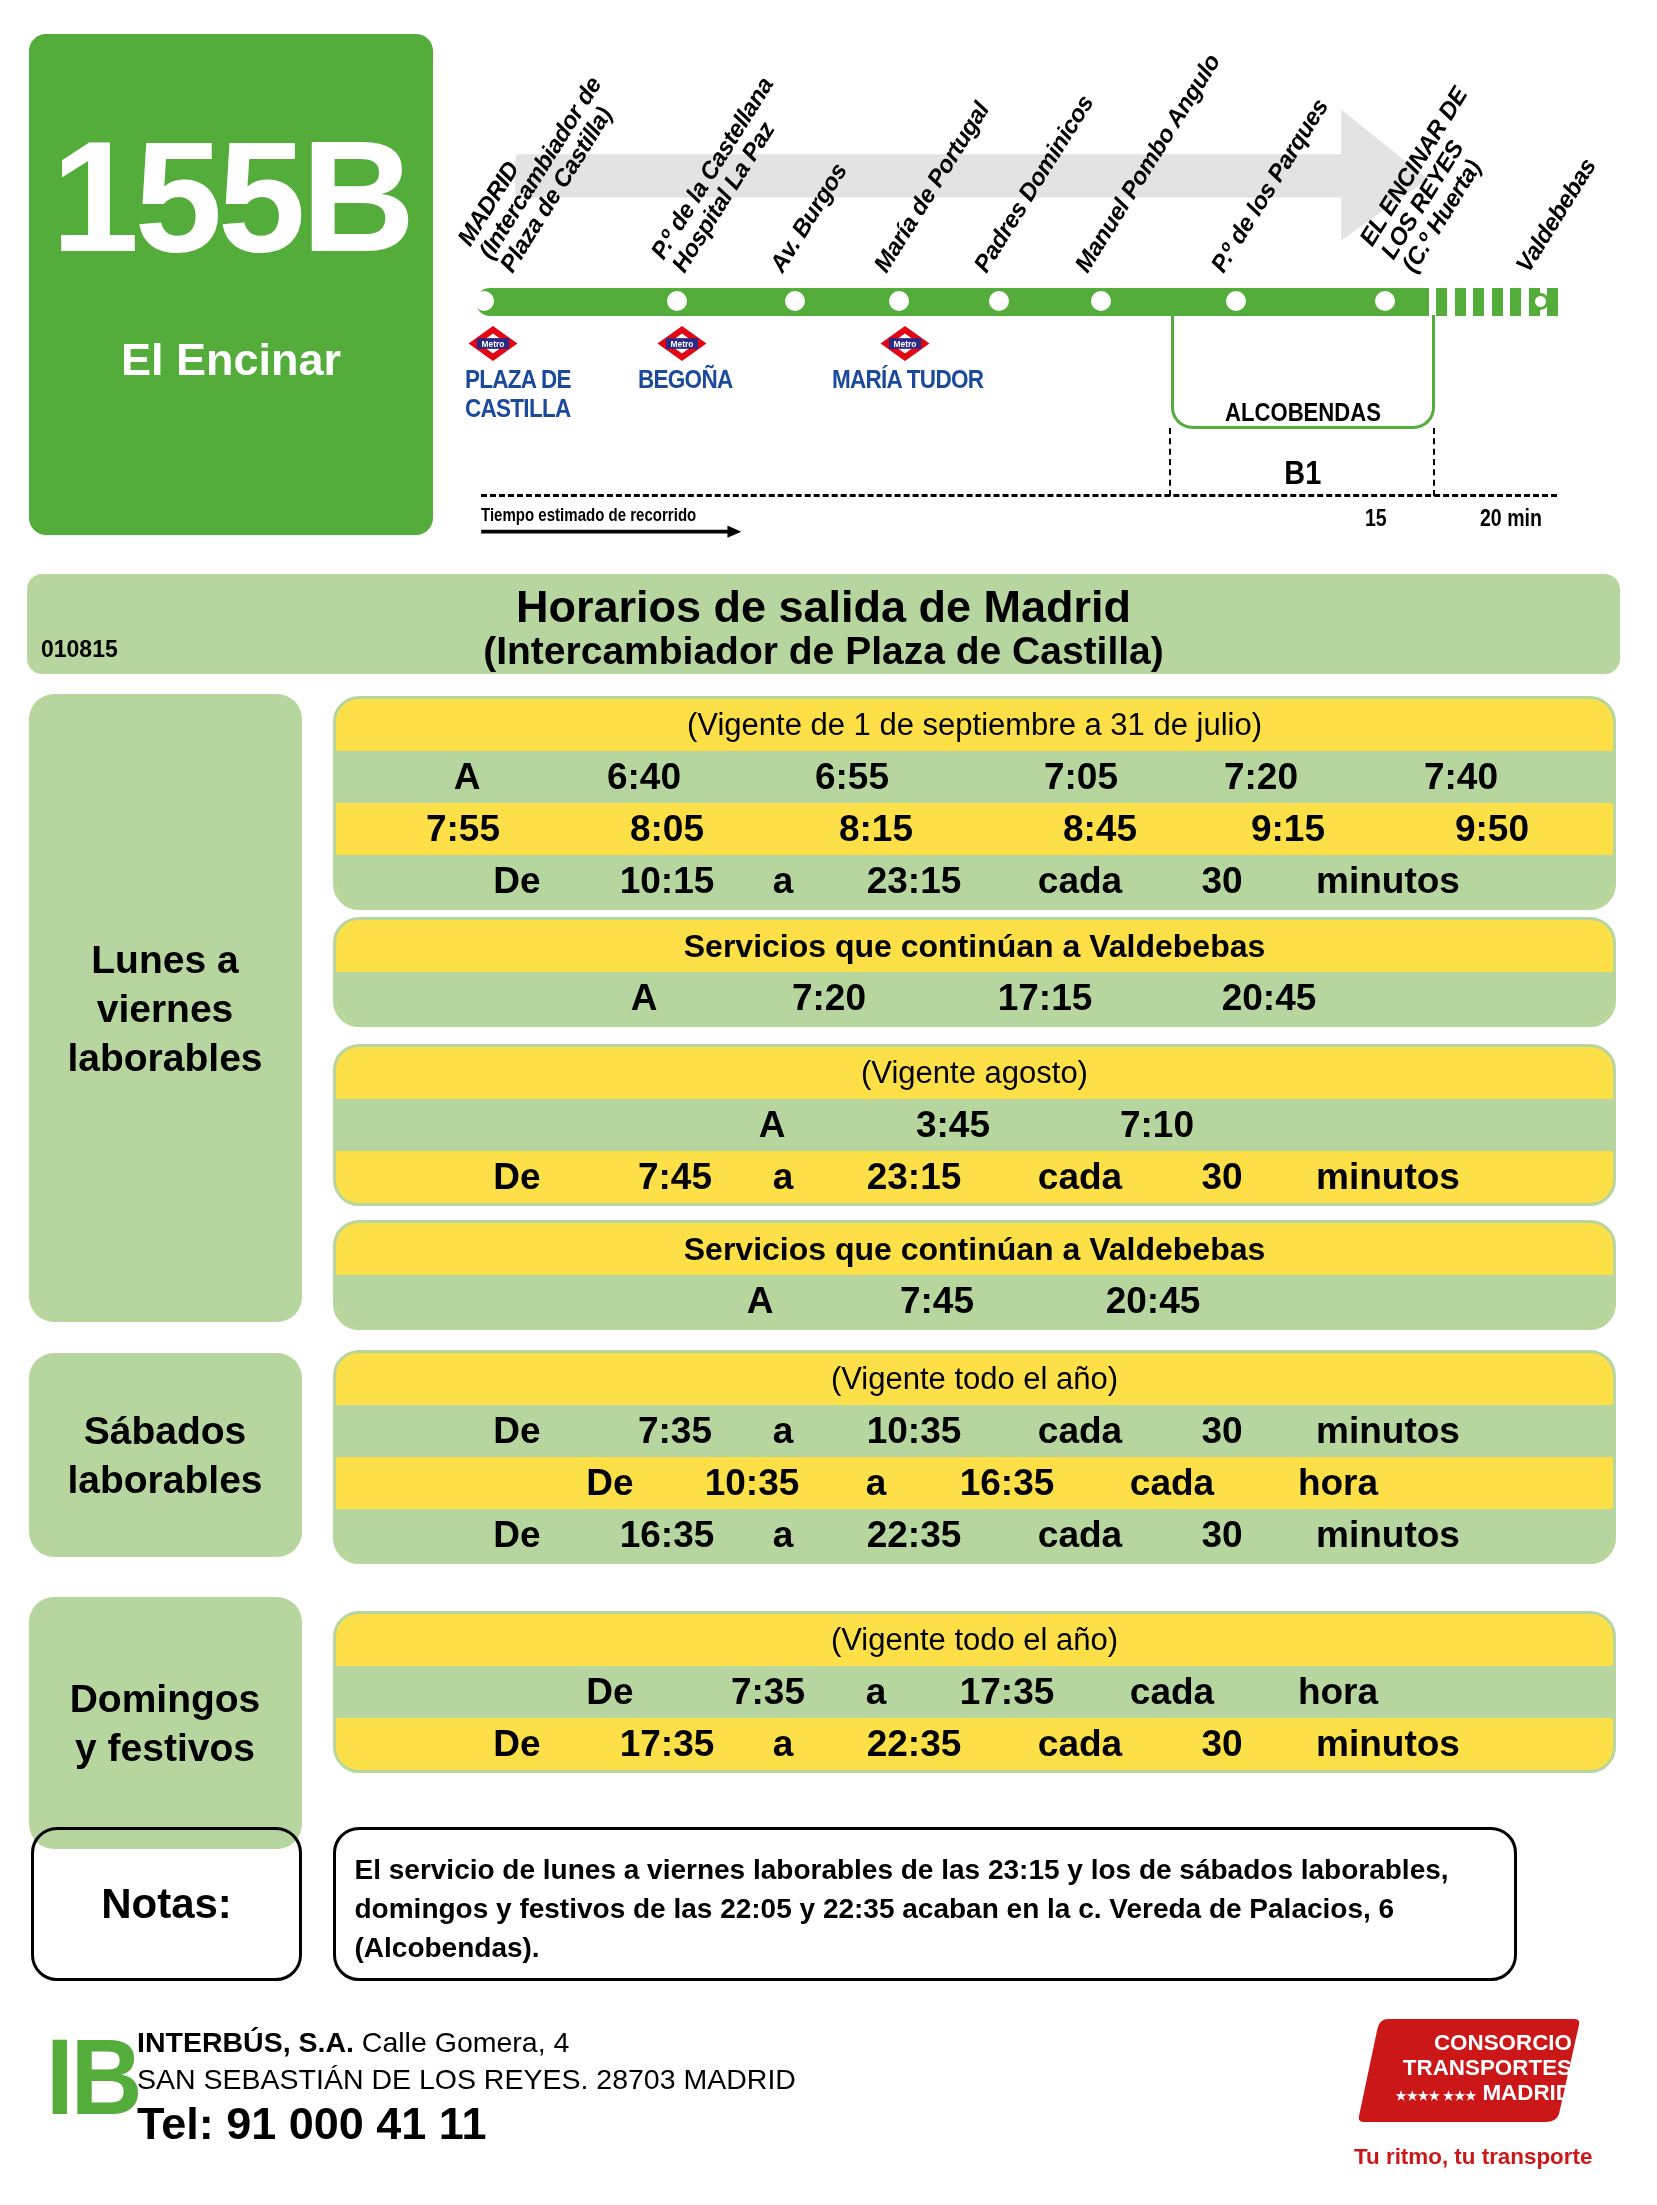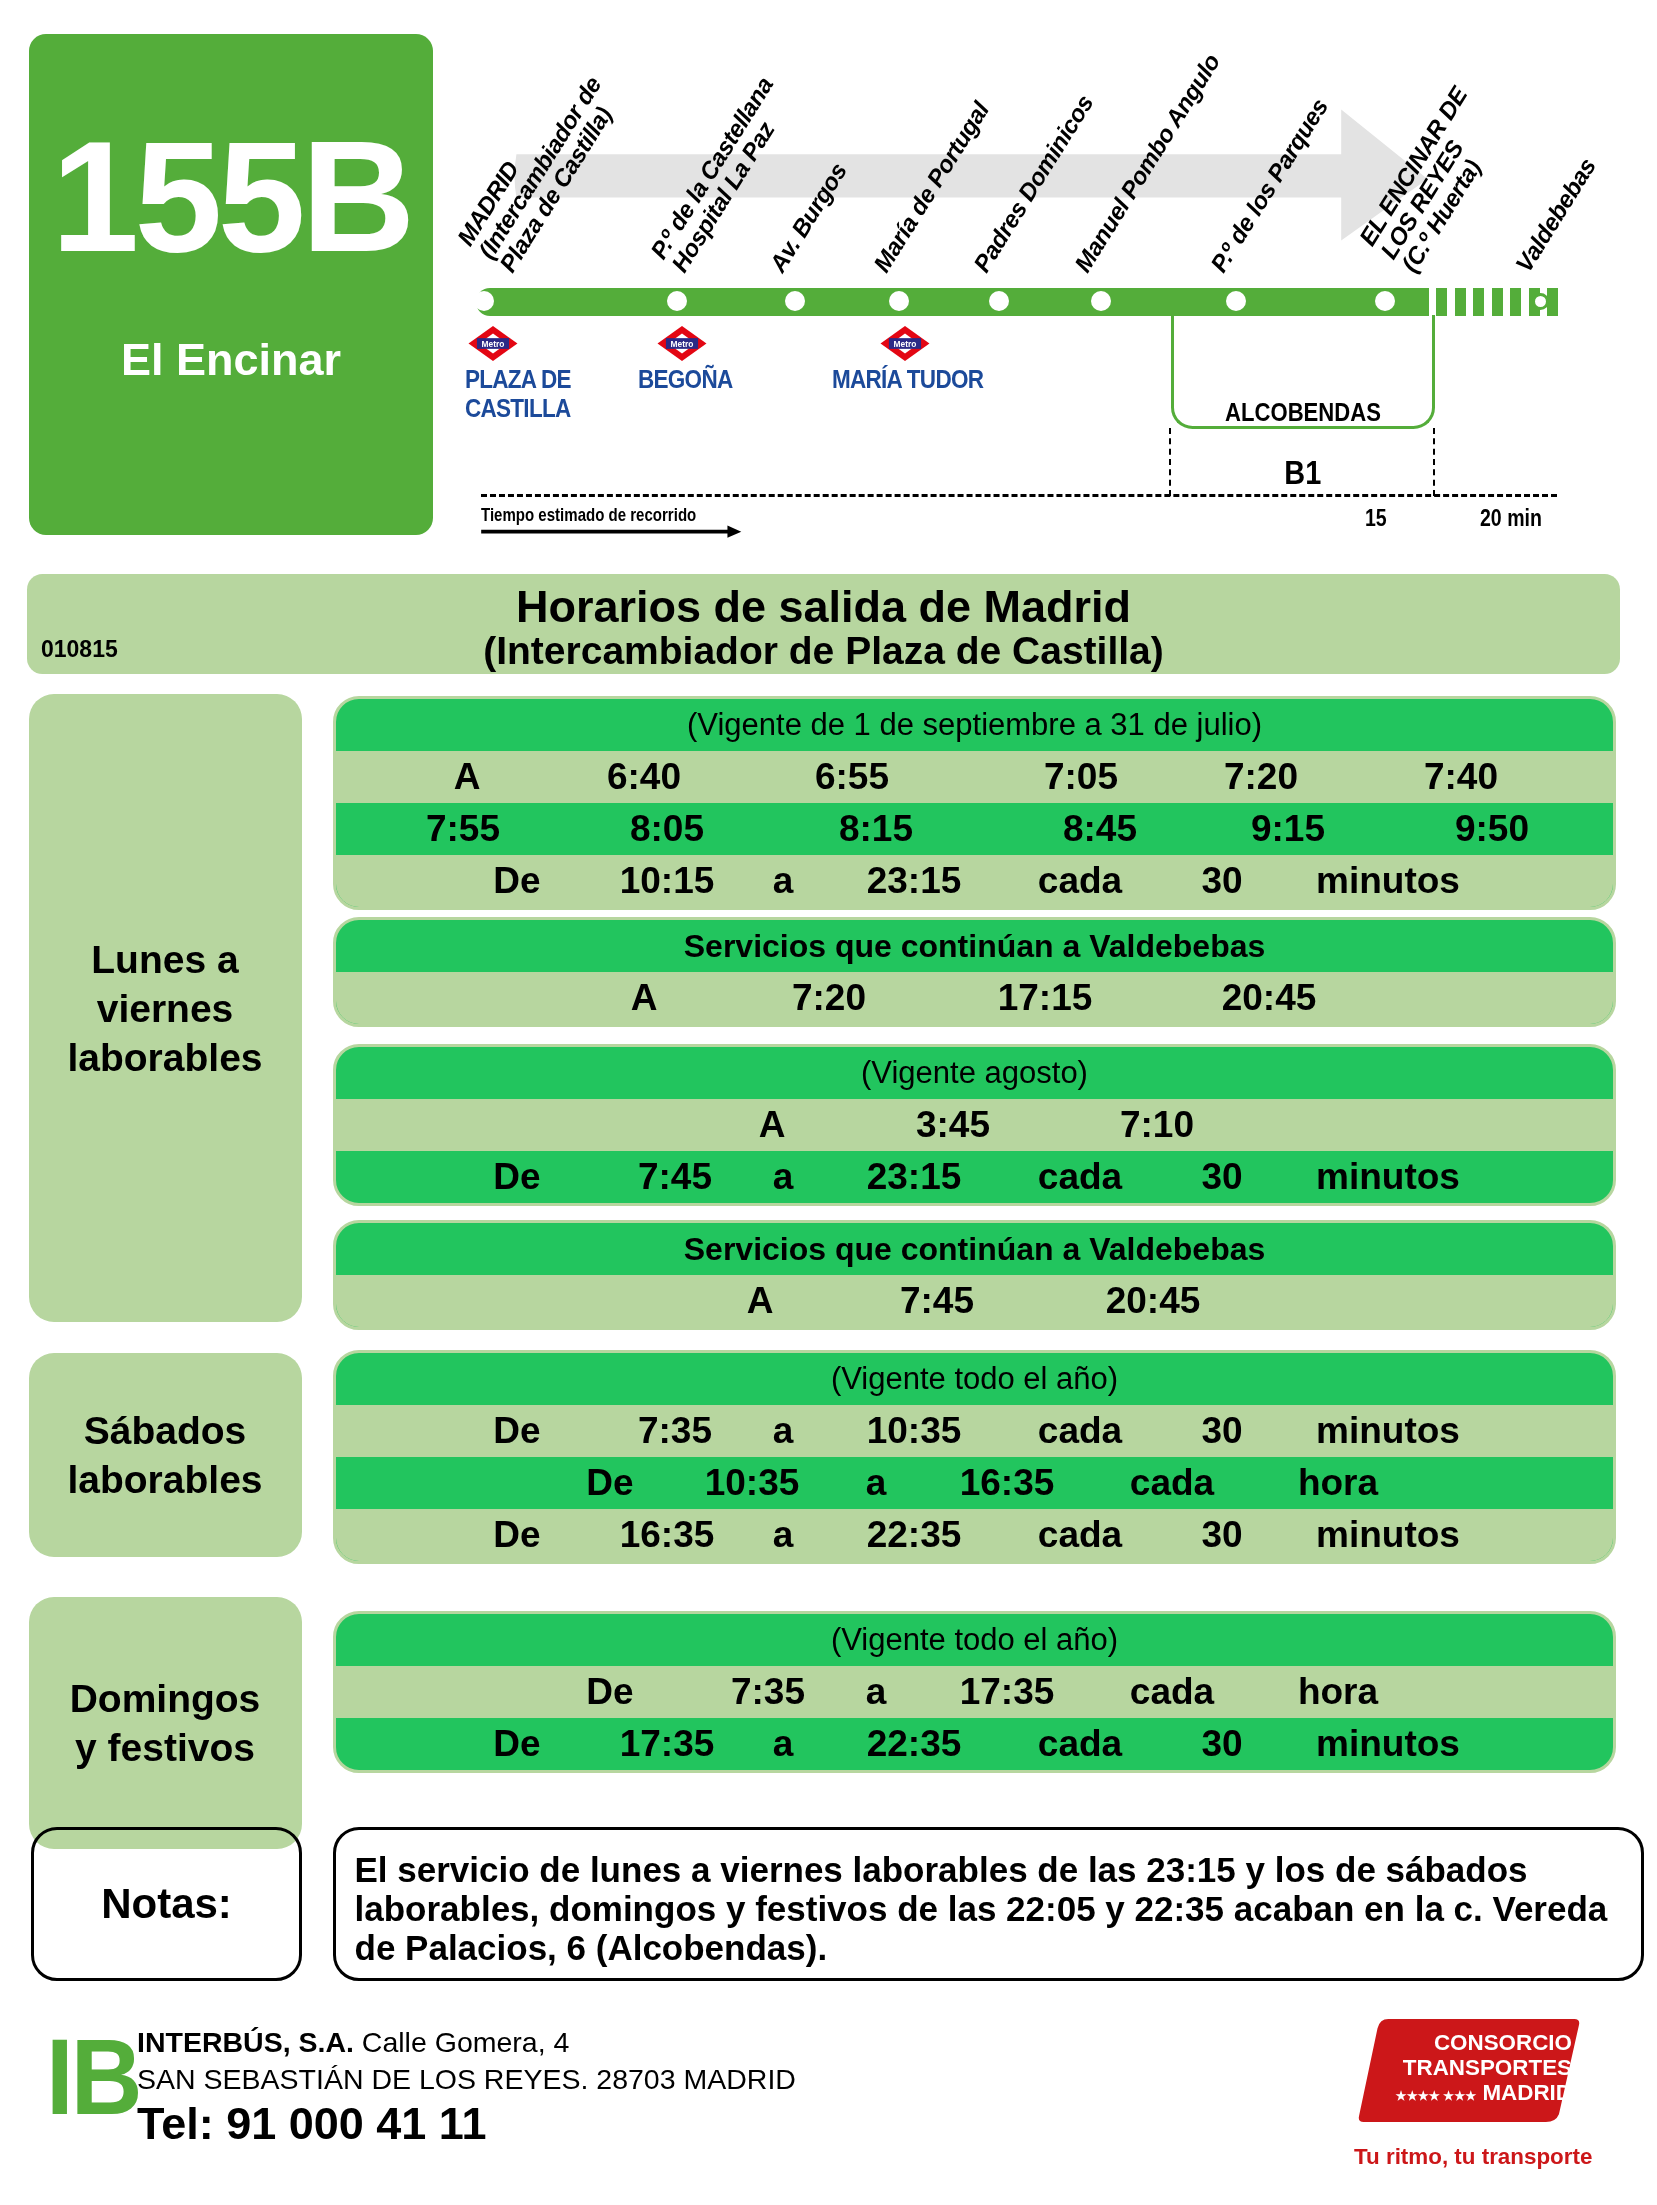--- a/index.html
+++ b/index.html
@@ -85,42 +85,42 @@
   
   .day-box {
     position: absolute; left: 28.5px; width: 273px; background: #b7d69f;
     border-radius: 25px; display: flex; align-items: center; justify-content: center;
     text-align: center; font-size: 39px; font-weight: bold; line-height: 49px;
   }
 
   
   .card {
     position: absolute; left: 333px; width: 1283px; border: 3.9px solid #b7d69f;
-    border-radius: 26px; overflow: hidden; background: #22c55e;
+    border-radius: 26px; overflow: hidden; background: #fde047;
   }
   .card-row {
     height: 52px; display: flex; align-items: center; justify-content: center;
     font-size: 37px; font-weight: bold; position: relative;
   }
   .card-row.green { background: #b7d69f; }
   .card-row.caption { font-weight: normal; font-size: 31px; }
   .card-row.title { font-size: 32px; }
   .cell { position: absolute; top: 50%; transform: translate(-50%, -50%); white-space: nowrap; }
 
   
   .notes-label-box {
     position: absolute; left: 31px; top: 1827px; width: 271px; height: 154px;
     border: 3.9px solid #000; border-radius: 26px;
     display: flex; align-items: center; justify-content: center;
     font-size: 42px; font-weight: bold;
   }
   .notes-box {
-    position: absolute; left: 333px; top: 1827px; width: 1311px; height: 154px;
+    position: absolute; left: 333px; top: 1827px; width: 1184px; height: 154px;
     border: 3.9px solid #000; border-radius: 26px; padding: 20px 18.5px;
-    font-size: 35px; font-weight: bold; line-height: 39px;
+    font-size: 28px; font-weight: bold; line-height: 39px;
   }
 
   
   .ib-logo {
     position: absolute; left: 46px; top: 2023px; font-size: 108px; font-weight: bold;
     color: #54ad3a; line-height: 1; letter-spacing: -3.1px; transform: scaleX(0.92); transform-origin: left top;
   }
   .company-line1 { position: absolute; left: 137px; top: 2026px; font-size: 28.5px; }
   .company-line2 { position: absolute; left: 137px; top: 2063px; font-size: 28.5px; }
   .company-tel { position: absolute; left: 137px; top: 2098px; font-size: 45px; font-weight: bold; }

